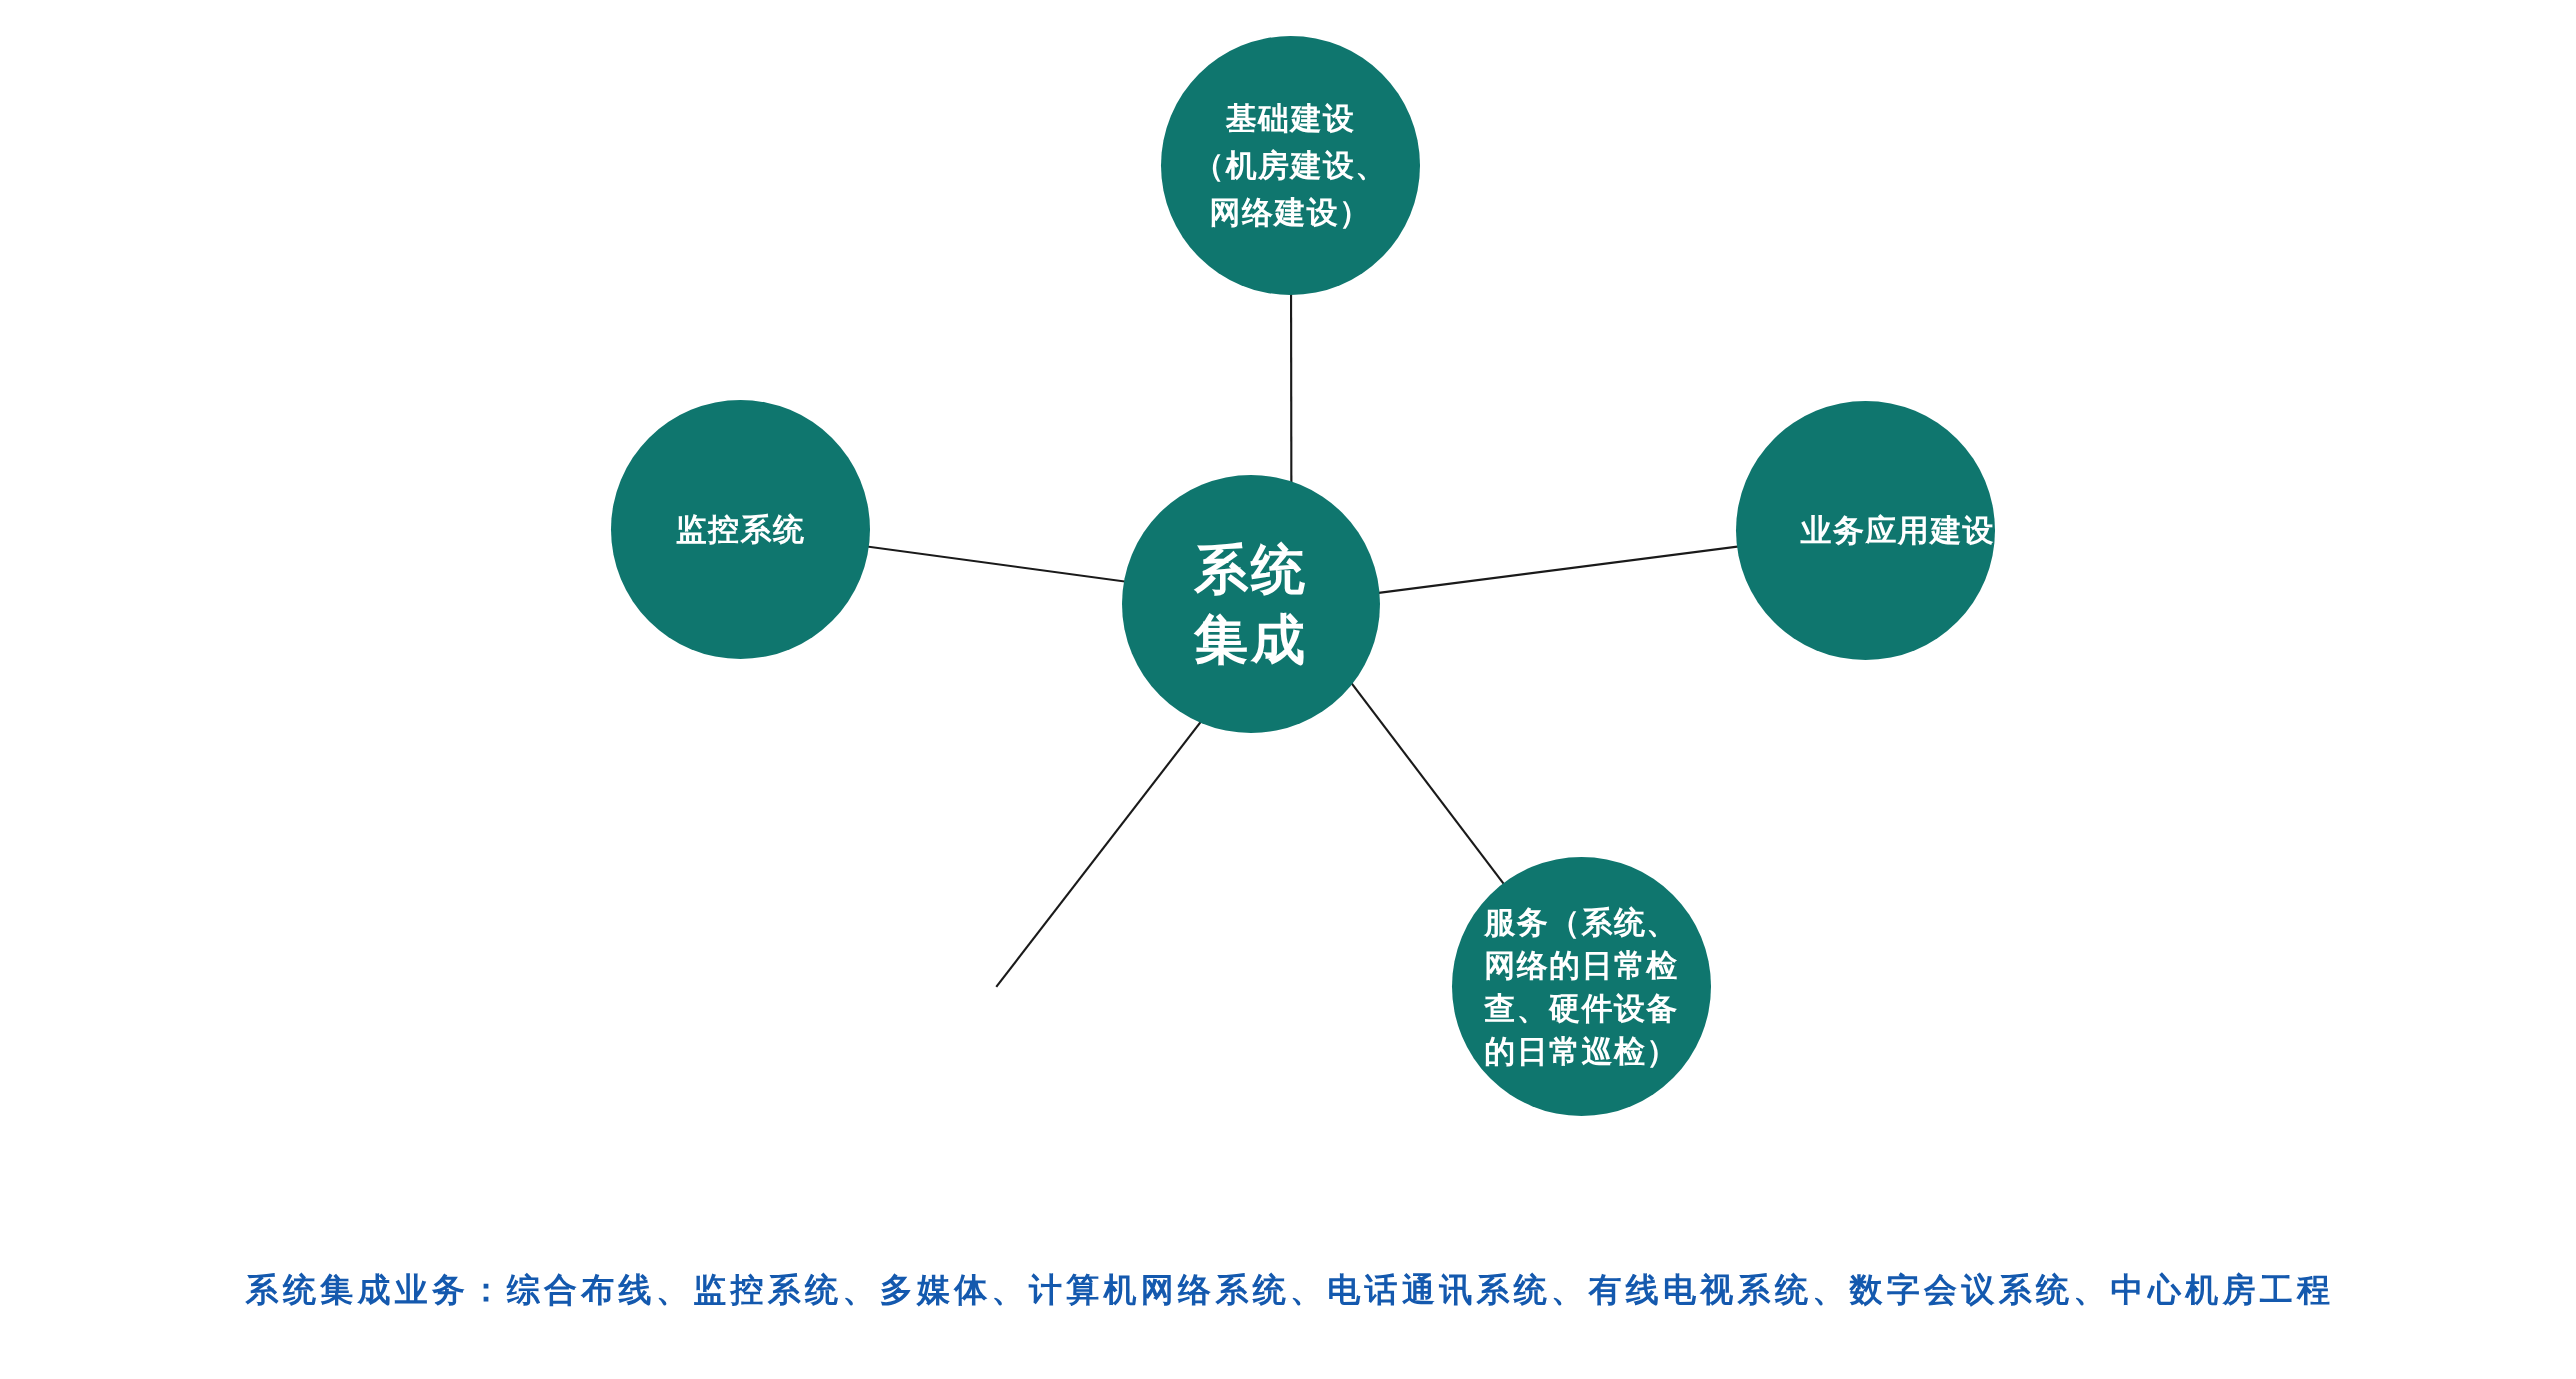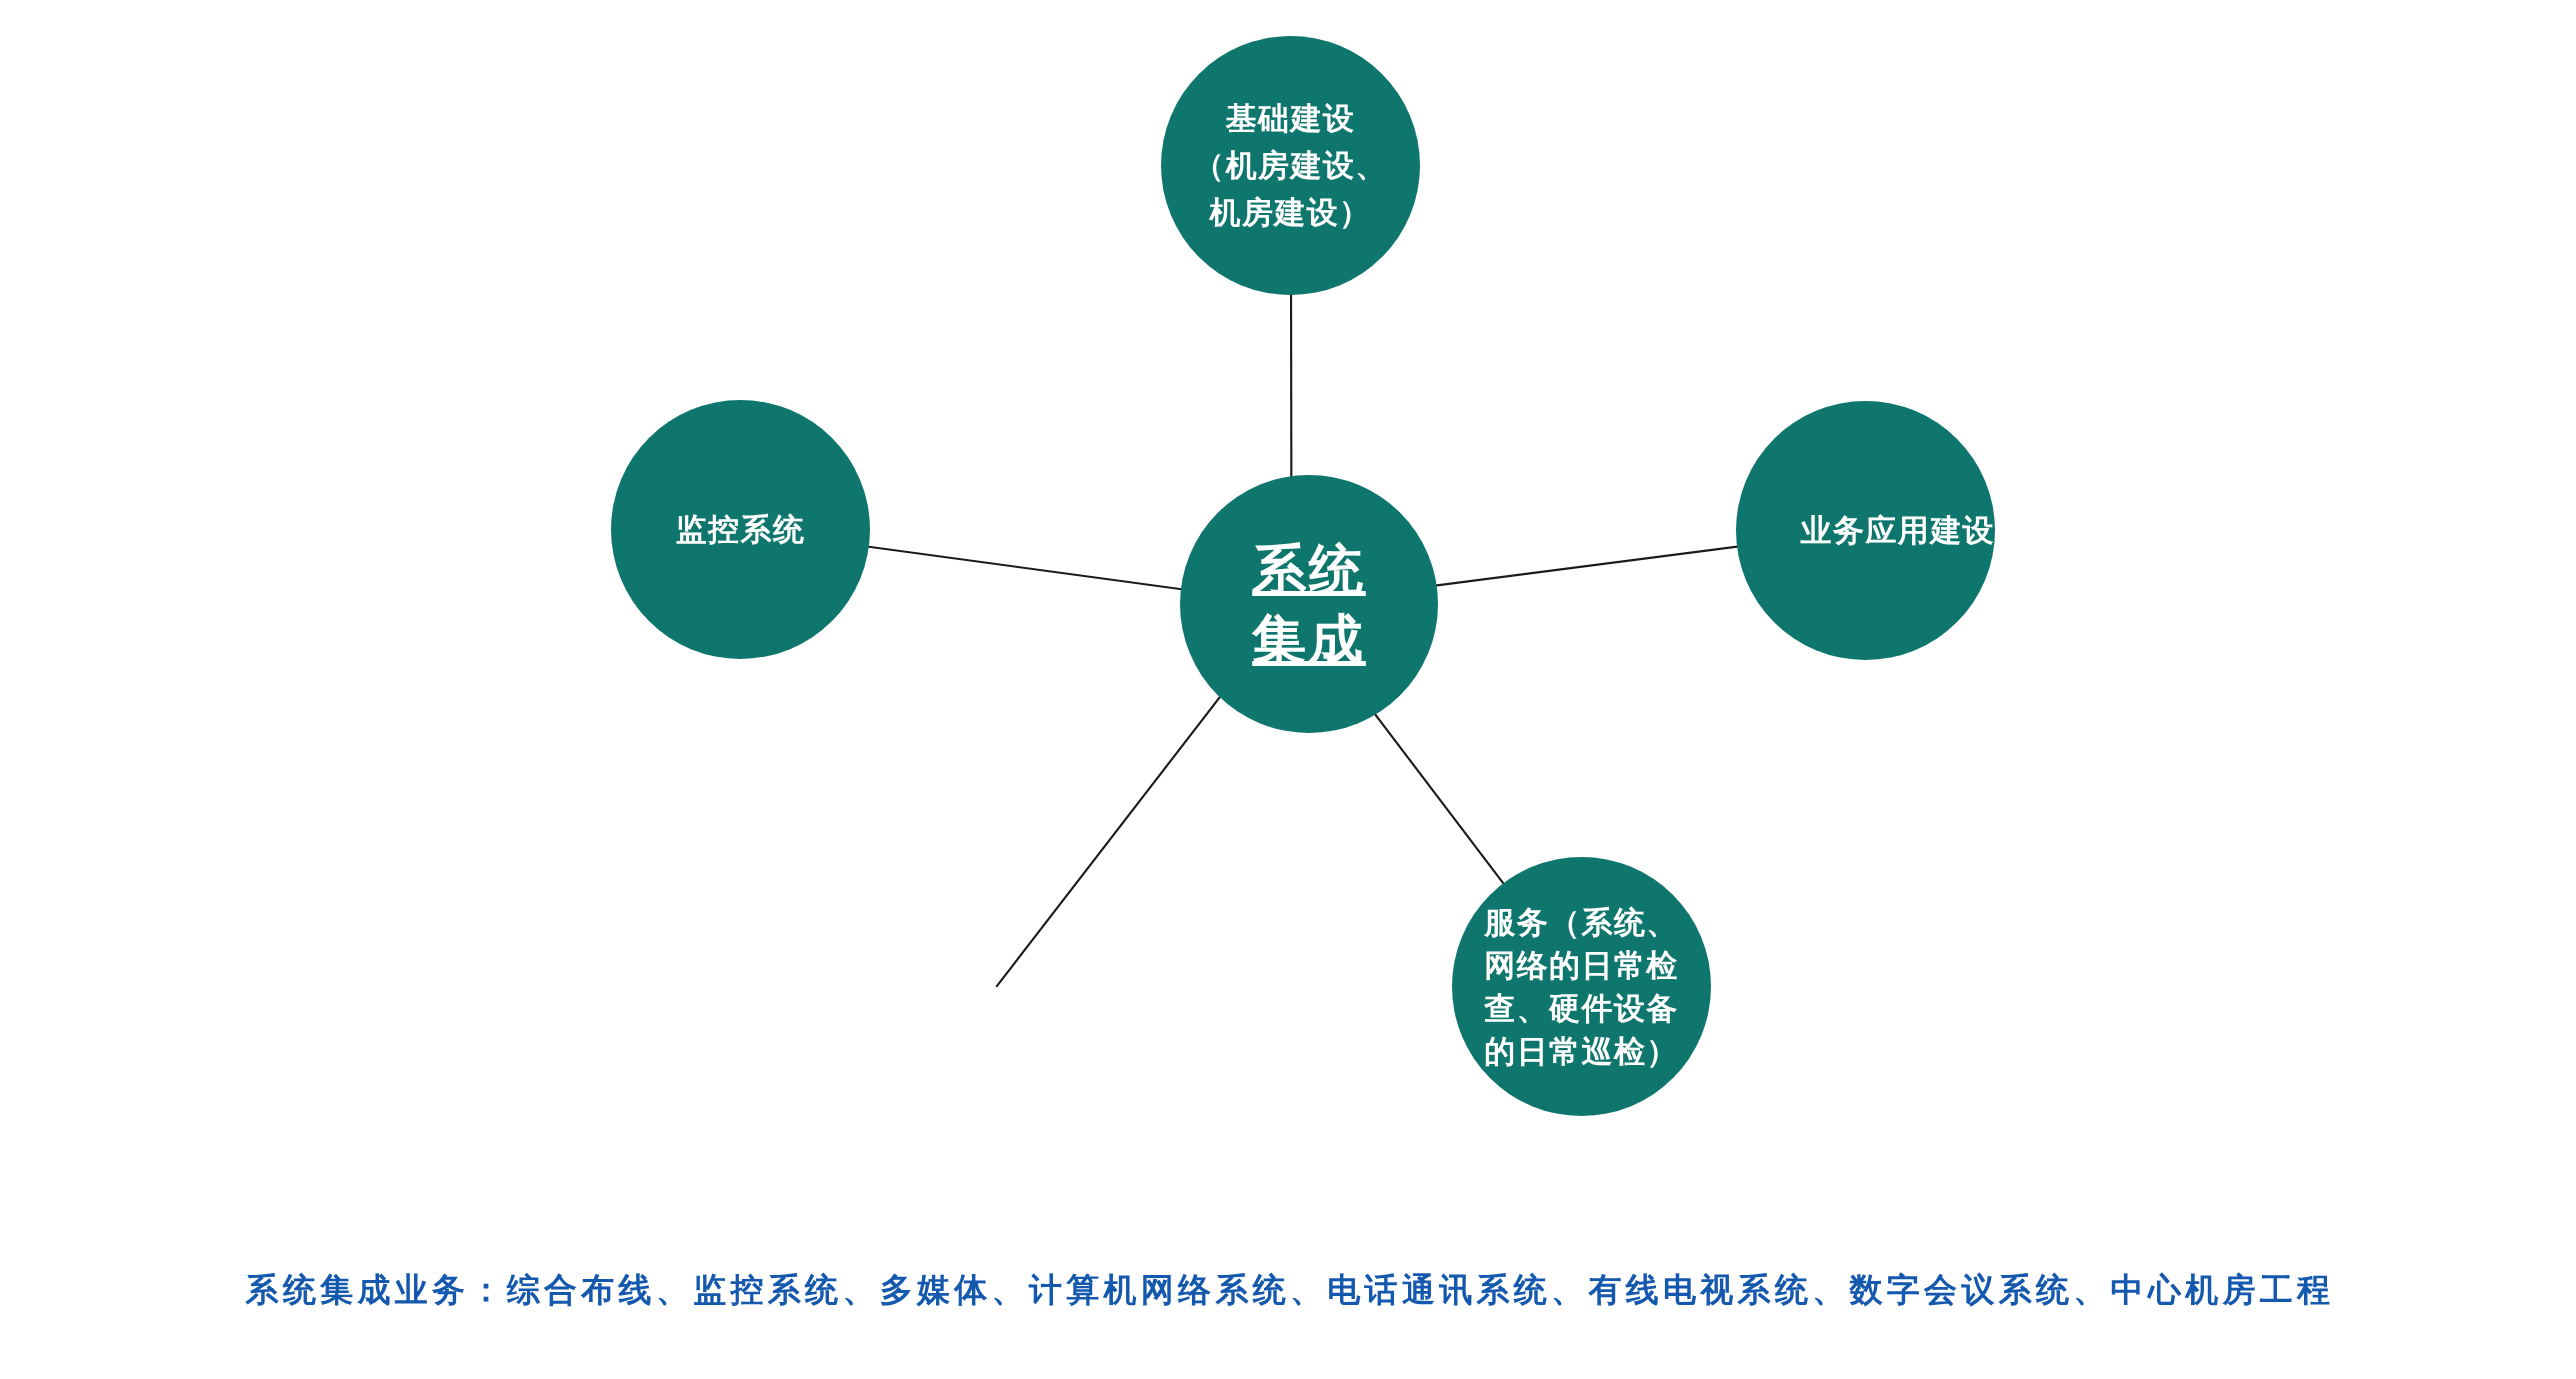--- a/index.html
+++ b/index.html
@@ -35,25 +35,24 @@
     justify-content: center;
   }
   .node .label {
     text-align: center;
     font-size: 31px;
     line-height: 47px;
     letter-spacing: 1.4px;
   }
   .node .line { display: block; white-space: nowrap; }
   .node--center {
-    left: 1180px;
+    left: 1122px;
     top: 475px;
     width: 258px;
     height: 258px;
-    text-decoration: underline;
   }
   .node--center .label {
     font-size: 54px;
     line-height: 70px;
     letter-spacing: 2.8px;
   }
   .node--top        { left: 1161px; top: 36px;   }
   .node--left       { left: 611px;  top: 400px;  }
   .node--right      { left: 1736px; top: 401px; justify-content: flex-end;  }
   .node--bottomleft { left: 867px; top: 857px; }
@@ -85,21 +84,21 @@
     <line x1="1815" y1="849" x2="1041" y2="744" stroke="#1A1A1A" stroke-width="3"></line>
     <line x1="1815" y1="849" x2="2622" y2="745" stroke="#1A1A1A" stroke-width="3"></line>
     <line x1="1815" y1="849" x2="1400" y2="1387" stroke="#1A1A1A" stroke-width="3"></line>
     <line x1="1815" y1="849" x2="2223" y2="1387" stroke="#1A1A1A" stroke-width="3"></line>
   </svg>
 
   <div class="node node--top">
     <div class="label">
       <span class="line">基础建设</span>
       <span class="line">（机房建设、</span>
-      <span class="line">机房建设）</span>
+      <span class="line">网络建设）</span>
     </div>
   </div>
 
   <div class="node node--left">
     <div class="label">
       <span class="line">监控系统</span>
     </div>
   </div>
 
   <div class="node node--center">

